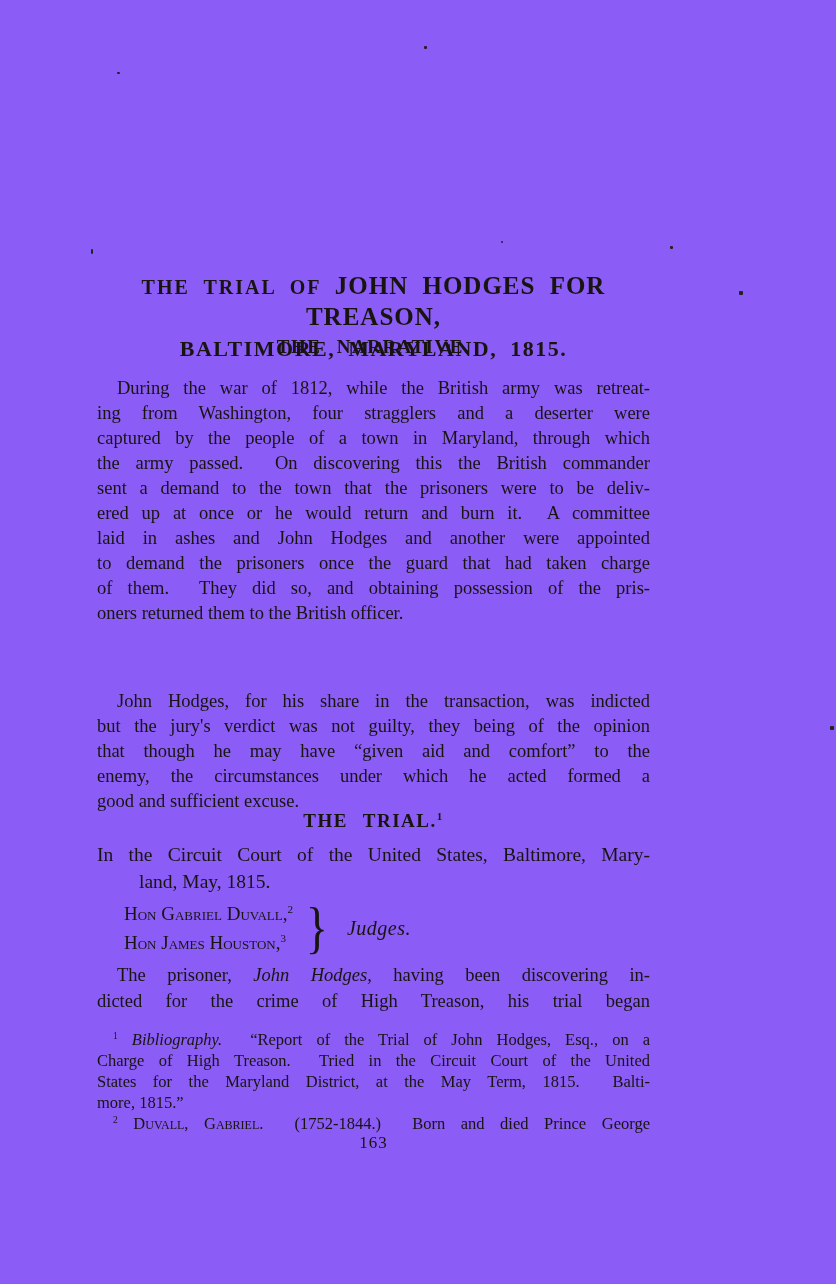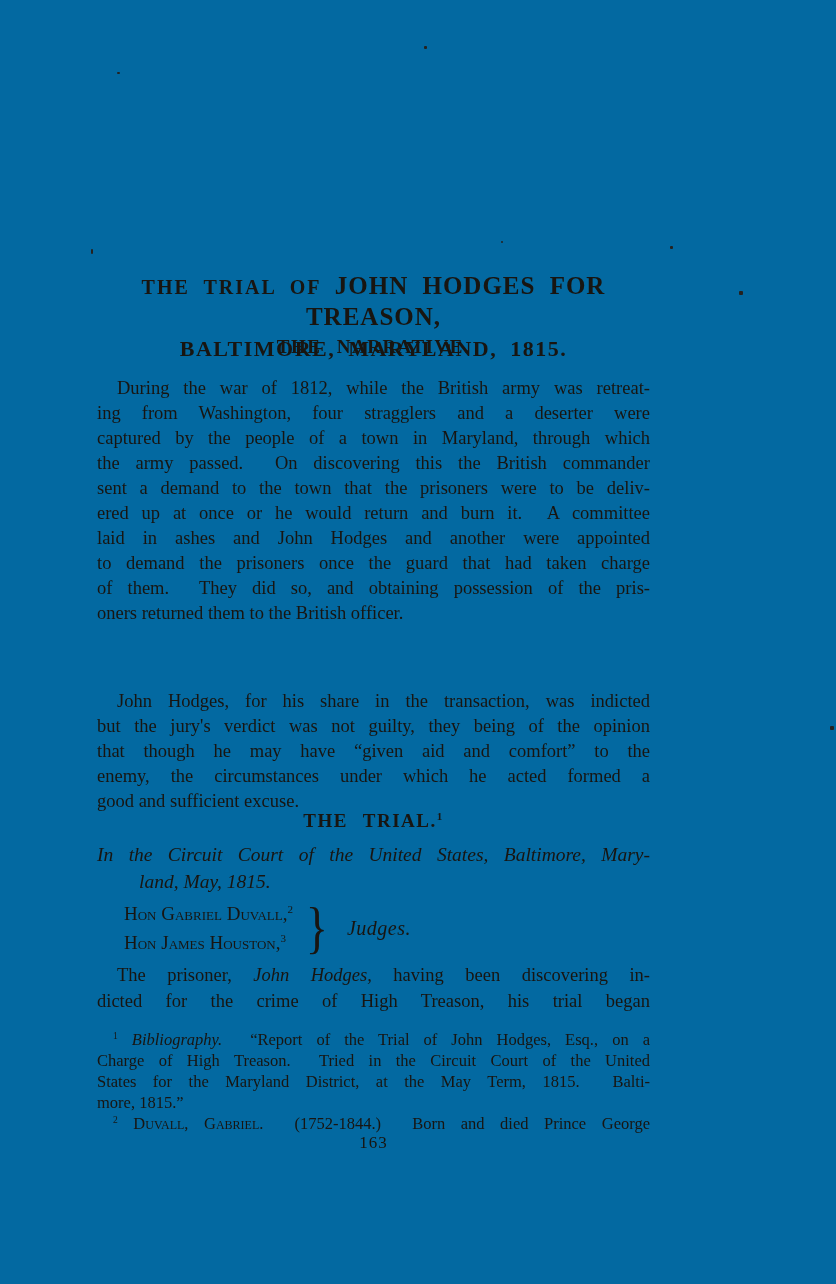--- a/index.html
+++ b/index.html
@@ -1,19 +1,19 @@
 <!DOCTYPE html>
 <html><head>
 <meta charset="utf-8">
 <style>
   html,body{margin:0;padding:0;background:#e9e9e9;}
   .page{
     position:relative;
     width:836px;height:1284px;
-    background:#0369a1;
+    background:#8b5cf6;
     font-family:"Liberation Serif", serif;
     color:#181511;
     overflow:hidden;
     margin:0 auto;
   }
   .textblock{position:absolute;left:97px;width:553px;}
   
   .title-block{top:272px;text-align:center;line-height:28px;}
   .title-small{font-size:20px;font-weight:700;letter-spacing:2px;word-spacing:7px;}
   .title-large{font-size:25px;font-weight:600;letter-spacing:1px;word-spacing:7px;}
@@ -24,21 +24,21 @@
   .heading-trial{top:810px;}
   
   .body-par{font-size:18.5px;line-height:25px;}
   .jline{text-align:justify;text-align-last:justify;white-space:pre-wrap;}
   .lline{text-align:left;white-space:pre-wrap;}
   .ind{text-indent:20px;}
   .p1{top:376px;}
   .p2{top:689px;}
   .p3{top:962px;line-height:26px;}
   
-  .court{top:841px;font-style:italic;font-size:19.5px;line-height:27px;}
+  .court{top:841px;font-size:19.5px;line-height:27px;}
   .court-l2{padding-left:42px;}
   
   .judges{top:899px;left:124px;display:flex;align-items:center;}
   .judge-names{font-variant:small-caps;font-size:19px;line-height:29px;white-space:nowrap;}
   .brace{font-size:58px;font-weight:400;line-height:58px;margin-left:10px;transform:scaleX(.8);}
   .judges-label{font-style:italic;font-size:20px;margin-left:16px;letter-spacing:.5px;}
   sup{font-size:.58em;vertical-align:super;line-height:0;}
   .it{font-style:italic;}
   .sc{font-variant:small-caps;margin-top:24px;}
   

